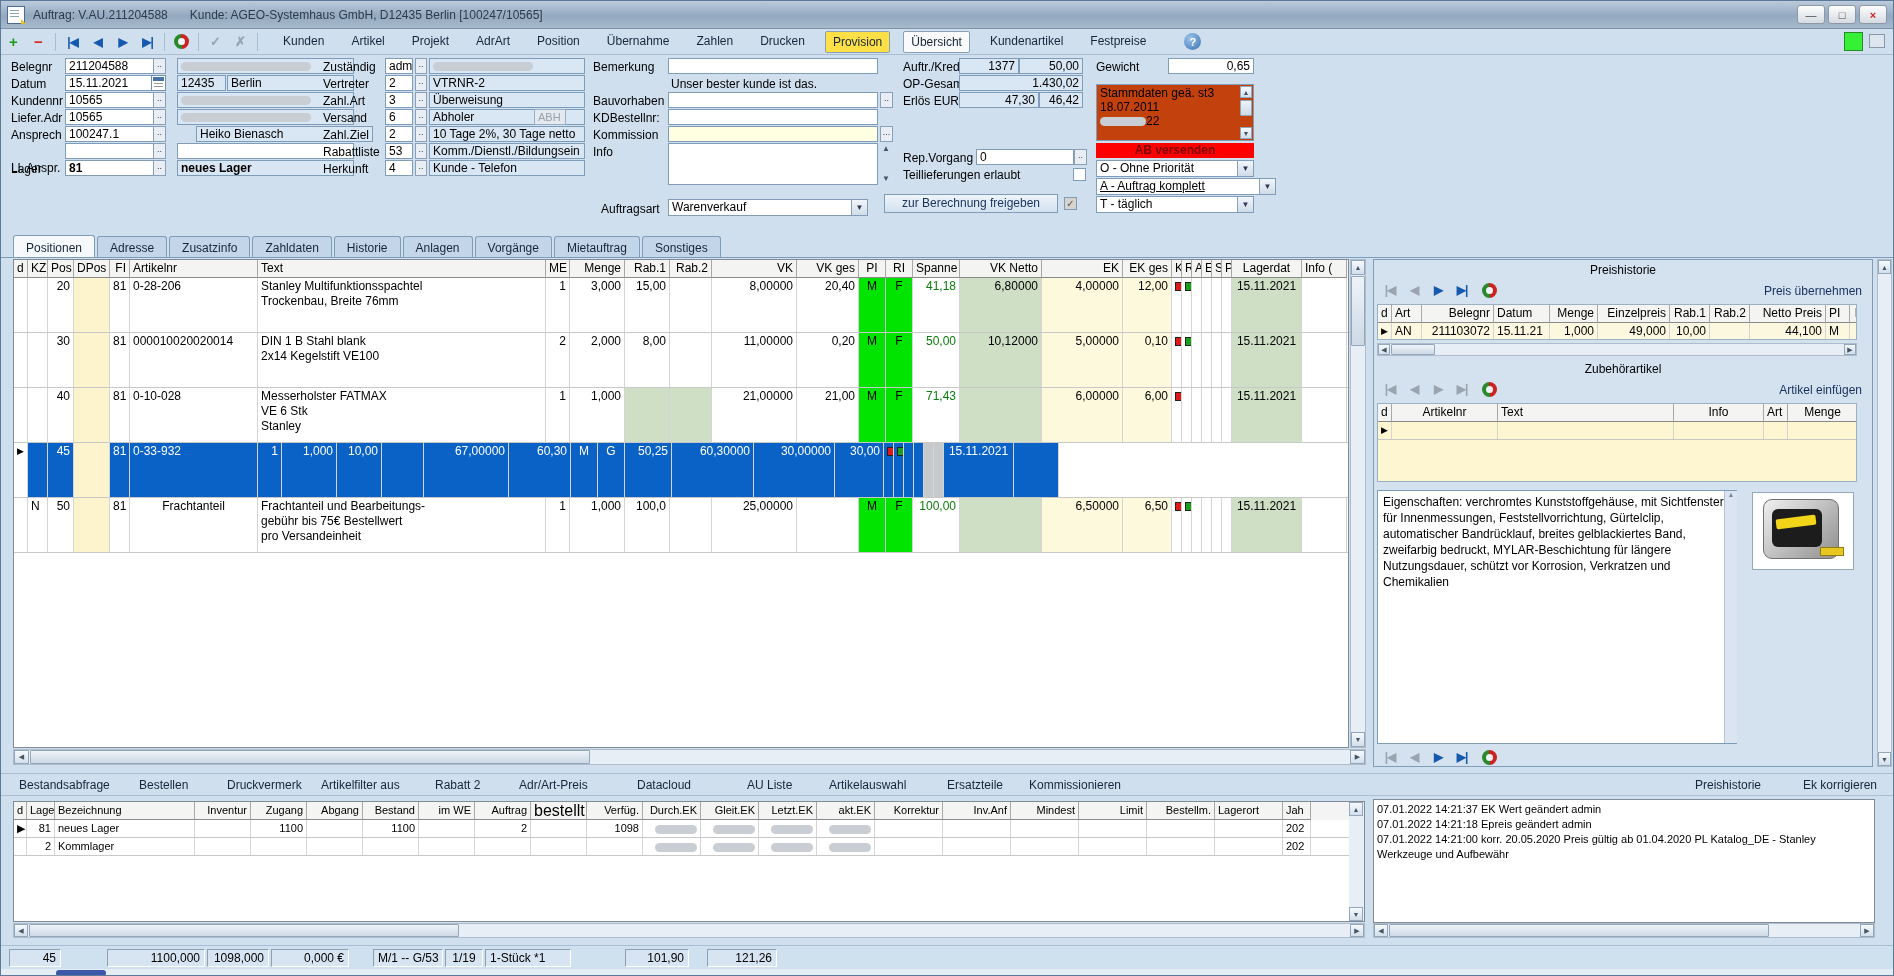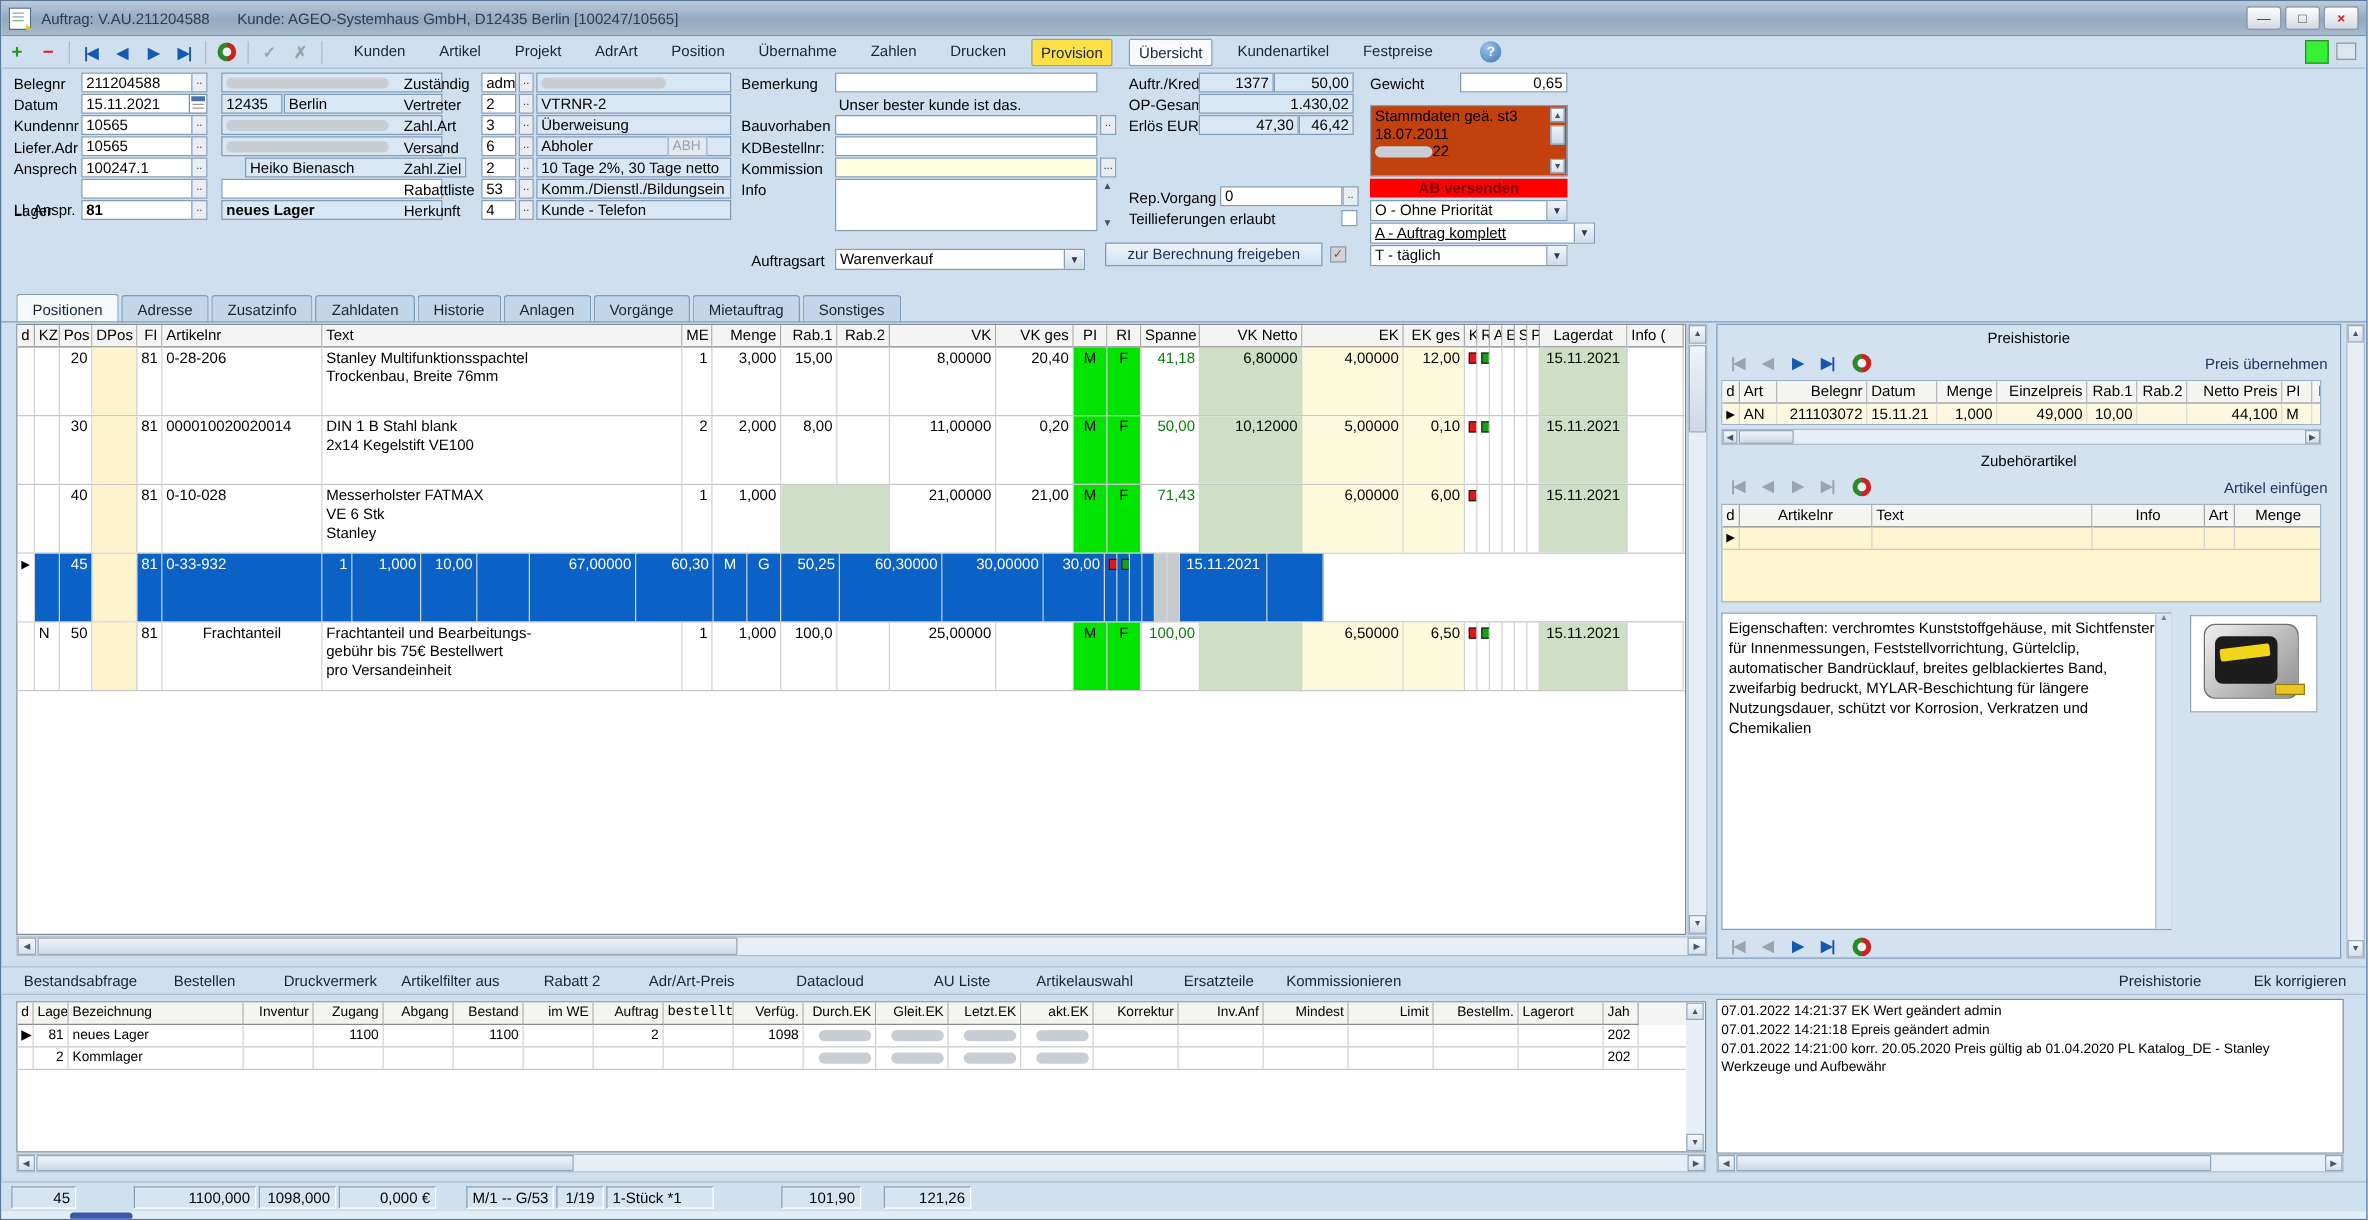--- a/index.html
+++ b/index.html
@@ -620,21 +620,21 @@
         <div class="ghead">
           <div class="gh" style="width: 13px; font-size: 11px;">d</div>
           <div class="gh" style="width: 28px; text-align: right; font-size: 11px;">Lager</div>
           <div class="gh" style="width: 140px; font-size: 11px;">Bezeichnung</div>
           <div class="gh" style="width: 56px; text-align: right; font-size: 11px;">Inventur</div>
           <div class="gh" style="width: 56px; text-align: right; font-size: 11px;">Zugang</div>
           <div class="gh" style="width: 56px; text-align: right; font-size: 11px;">Abgang</div>
           <div class="gh" style="width: 56px; text-align: right; font-size: 11px;">Bestand</div>
           <div class="gh" style="width: 56px; text-align: right; font-size: 11px;">im WE</div>
           <div class="gh" style="width: 56px; text-align: right; font-size: 11px;">Auftrag</div>
-          <div class="gh" style="width: 56px; text-align: center; font-size: 11px; font-family: Liberation Mono, monospace;">bestellt</div>
+          <div class="gh" style="width: 56px; text-align: center; font-size: 16px;">bestellt</div>
           <div class="gh" style="width: 56px; text-align: right; font-size: 11px;">Verfüg.</div>
           <div class="gh" style="width: 58px; text-align: right; font-size: 11px;">Durch.EK</div>
           <div class="gh" style="width: 58px; text-align: right; font-size: 11px;">Gleit.EK</div>
           <div class="gh" style="width: 58px; text-align: right; font-size: 11px;">Letzt.EK</div>
           <div class="gh" style="width: 58px; text-align: right; font-size: 11px;">akt.EK</div>
           <div class="gh" style="width: 68px; text-align: right; font-size: 11px;">Korrektur</div>
           <div class="gh" style="width: 68px; text-align: right; font-size: 11px;">Inv.Anf</div>
           <div class="gh" style="width: 68px; text-align: right; font-size: 11px;">Mindest</div>
           <div class="gh" style="width: 68px; text-align: right; font-size: 11px;">Limit</div>
           <div class="gh" style="width: 68px; text-align: right; font-size: 11px;">Bestellm.</div>

